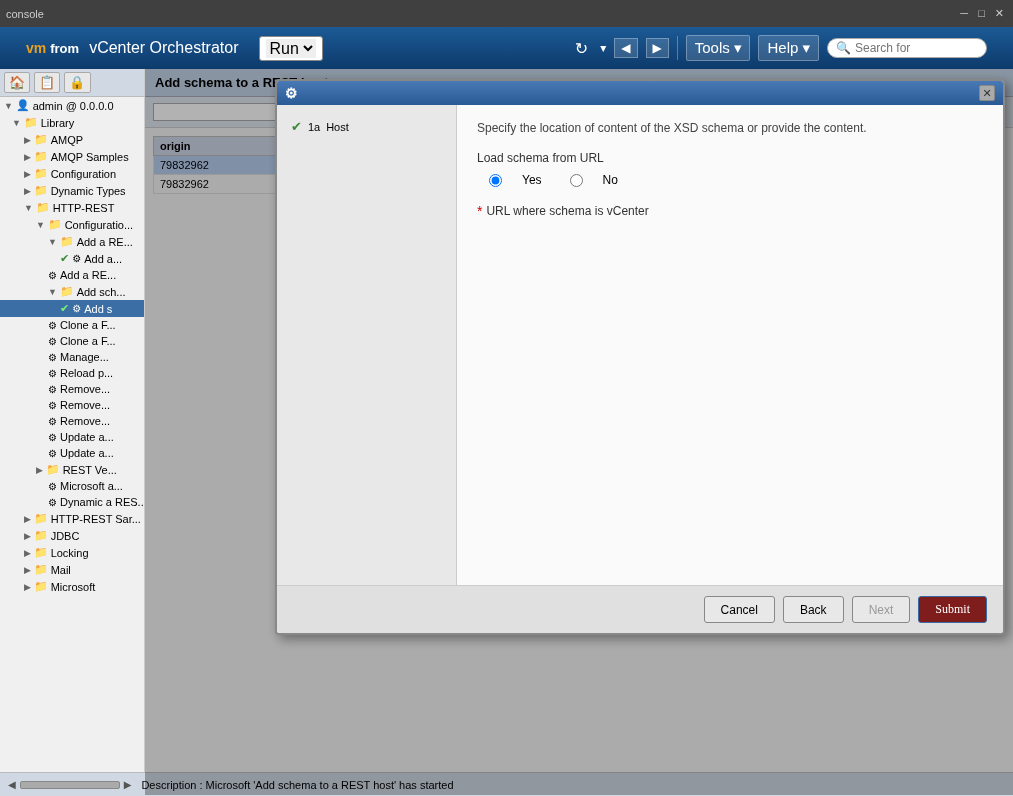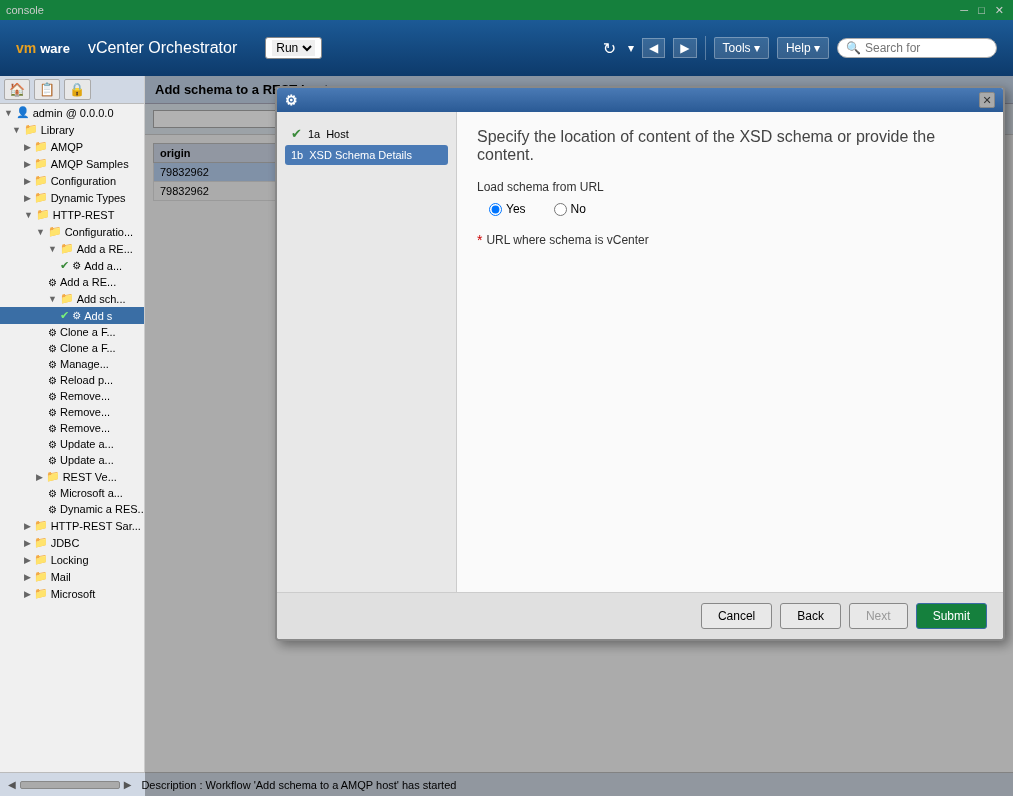--- a/index.html
+++ b/index.html
@@ -1,39 +1,39 @@
 <!DOCTYPE html>
 <html><head>
   <meta charset="utf-8">
   <style>
     * { box-sizing: border-box; margin: 0; padding: 0; }
     body { font-family: Arial, sans-serif; font-size: 12px; background: #e8e8e8; overflow: hidden; width: 1013px; height: 796px; }
 
     
     .title-bar {
-      background: #15803d;
+      background: #404040;
       color: #ccc;
       font-size: 11px;
       padding: 2px 6px;
-      height: 20px;
+      height: 27px;
       display: flex;
       align-items: center;
       justify-content: space-between;
     }
     .title-bar-controls { display: flex; gap: 4px; }
     .title-bar-btn { color: #ccc; font-size: 11px; cursor: pointer; padding: 0 3px; }
 
     
     .app-header {
       background: linear-gradient(to bottom, #1c5a96, #0d3a6b);
-      height: 56px;
-      display: flex;
-      align-items: center;
-      padding: 0 16px;
-      gap: 18px;
+      height: 42px;
+      display: flex;
+      align-items: center;
+      padding: 0 26px;
+      gap: 10px;
     }
     .vmware-logo {
       color: #fff;
       font-size: 13px;
       font-weight: bold;
       display: flex;
       align-items: center;
       gap: 4px;
     }
     .vmware-logo .vm { color: #e8a020; font-weight: 900; font-size: 14px; }
@@ -43,21 +43,21 @@
       display: flex;
       align-items: center;
       background: #fff;
       border: 1px solid #888;
       border-radius: 3px;
       padding: 2px 6px;
       font-size: 12px;
       cursor: pointer;
       margin-left: 10px;
     }
-    .run-dropdown select { border: none; outline: none; font-size: 12px; cursor: pointer; }
+    .run-dropdown select { border: none; outline: none; font-size: 16px; cursor: pointer; }
 
     .header-spacer { flex: 1; }
 
     .header-actions {
       display: flex;
       align-items: center;
       gap: 8px;
     }
     .refresh-btn {
       color: #fff;
@@ -74,21 +74,21 @@
       cursor: pointer;
       padding: 2px 6px;
       font-size: 12px;
     }
     .tools-btn, .help-btn {
       color: #fff;
       background: rgba(255,255,255,0.15);
       border: 1px solid rgba(255,255,255,0.3);
       cursor: pointer;
       padding: 3px 8px;
-      font-size: 12px;
+      font-size: 15px;
       border-radius: 2px;
     }
     .search-box {
       display: flex;
       align-items: center;
       background: #fff;
       border: 1px solid #aaa;
       border-radius: 12px;
       padding: 2px 8px;
       gap: 4px;
@@ -292,40 +292,40 @@
       border-radius: 3px;
     }
     .step-item .check-icon { color: #3a8a3a; font-size: 13px; }
 
     .dialog-right-panel {
       flex: 1;
       padding: 16px 20px;
       background: #fafafa;
     }
     .dialog-description {
-      font-size: 16px;
+      font-size: 12px;
       color: #444;
       margin-bottom: 16px;
     }
     .form-section-label {
       font-size: 12px;
       color: #333;
       margin-bottom: 8px;
       font-weight: normal;
     }
     .radio-group {
       display: flex;
       align-items: center;
       gap: 16px;
       margin-bottom: 16px;
     }
     .radio-option {
       display: flex;
       align-items: flex-end;
-      gap: 4px;
+      gap: 20px;
       font-size: 12px;
       padding-left: 12px;
     }
     .required-field {
       display: flex;
       align-items: center;
       gap: 4px;
       margin-bottom: 6px;
     }
     .required-star { color: #cc0000; font-size: 14px; }
@@ -351,23 +351,24 @@
     }
     .dialog-btn {
       padding: 5px 16px;
       font-size: 12px;
       border-radius: 3px;
       cursor: pointer;
       border: 1px solid #888;
       background: #e8e8e8;
     }
     .dialog-btn.primary {
-      background: #15803d;
+      background: #7f1d1d;
       color: #fff;
       border-color: #3a6aa5;
+      font-family: Liberation Serif, serif;
     }
     .dialog-btn.disabled {
       color: #999;
       cursor: default;
     }
 
     
     .status-bar {
       position: fixed;
       bottom: 0;
@@ -396,21 +397,21 @@
   <div class="title-bar-controls">
     <span class="title-bar-btn">─</span>
     <span class="title-bar-btn">□</span>
     <span class="title-bar-btn">✕</span>
   </div>
 </div>
 
 <div class="app-header">
   <div class="vmware-logo">
     <span class="vm">vm</span>
-    <span>ware</span>
+    <span>from</span>
   </div>
   <span class="app-title">vCenter Orchestrator</span>
 
   <div class="run-dropdown">
     <select>
       <option>Run</option>
     </select>
   </div>
 
   <div class="header-spacer"></div>
@@ -618,24 +619,20 @@
         </div>
 
         <div class="dialog-body">
 
           <div class="dialog-left-panel">
             <div class="step-item">
               <span class="check-icon">✔</span>
               <span>1a</span>
               <span>Host</span>
             </div>
-            <div class="step-item active">
-              <span>1b</span>
-              <span>XSD Schema Details</span>
-            </div>
           </div>
 
           <div class="dialog-right-panel">
             <p class="dialog-description">Specify the location of content of the XSD schema or provide the content.</p>
 
             <div class="form-section-label">Load schema from URL</div>
 
             <div class="radio-group">
               <label class="radio-option">
                 <input type="radio" name="load_schema" checked="" style="">
@@ -664,14 +661,14 @@
     </div>
   </div>
 </div>
 
 <div class="status-bar">
   <div class="scrollbar-area">
     <span class="scroll-btn">◀</span>
     <span style="width:100px;height:8px;background:#aaa;border:1px solid #888;display:inline-block;border-radius:2px;"></span>
     <span class="scroll-btn">▶</span>
   </div>
-  <span style="margin-left:10px;">Description : Workflow 'Add schema to a AMQP host' has started</span>
+  <span style="margin-left:10px;">Description : Microsoft 'Add schema to a REST host' has started</span>
 </div>
 
 </body></html>

